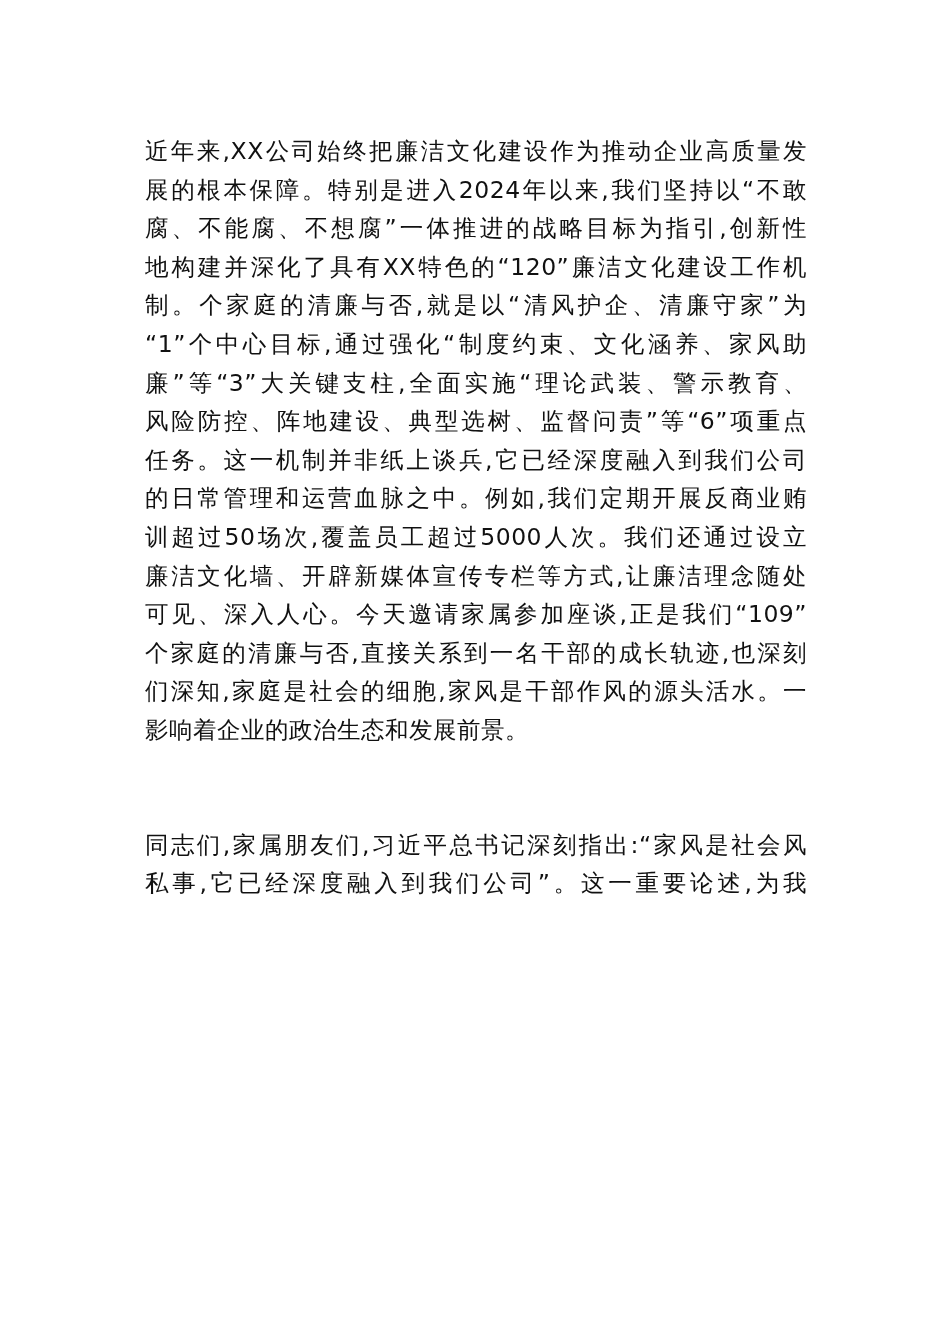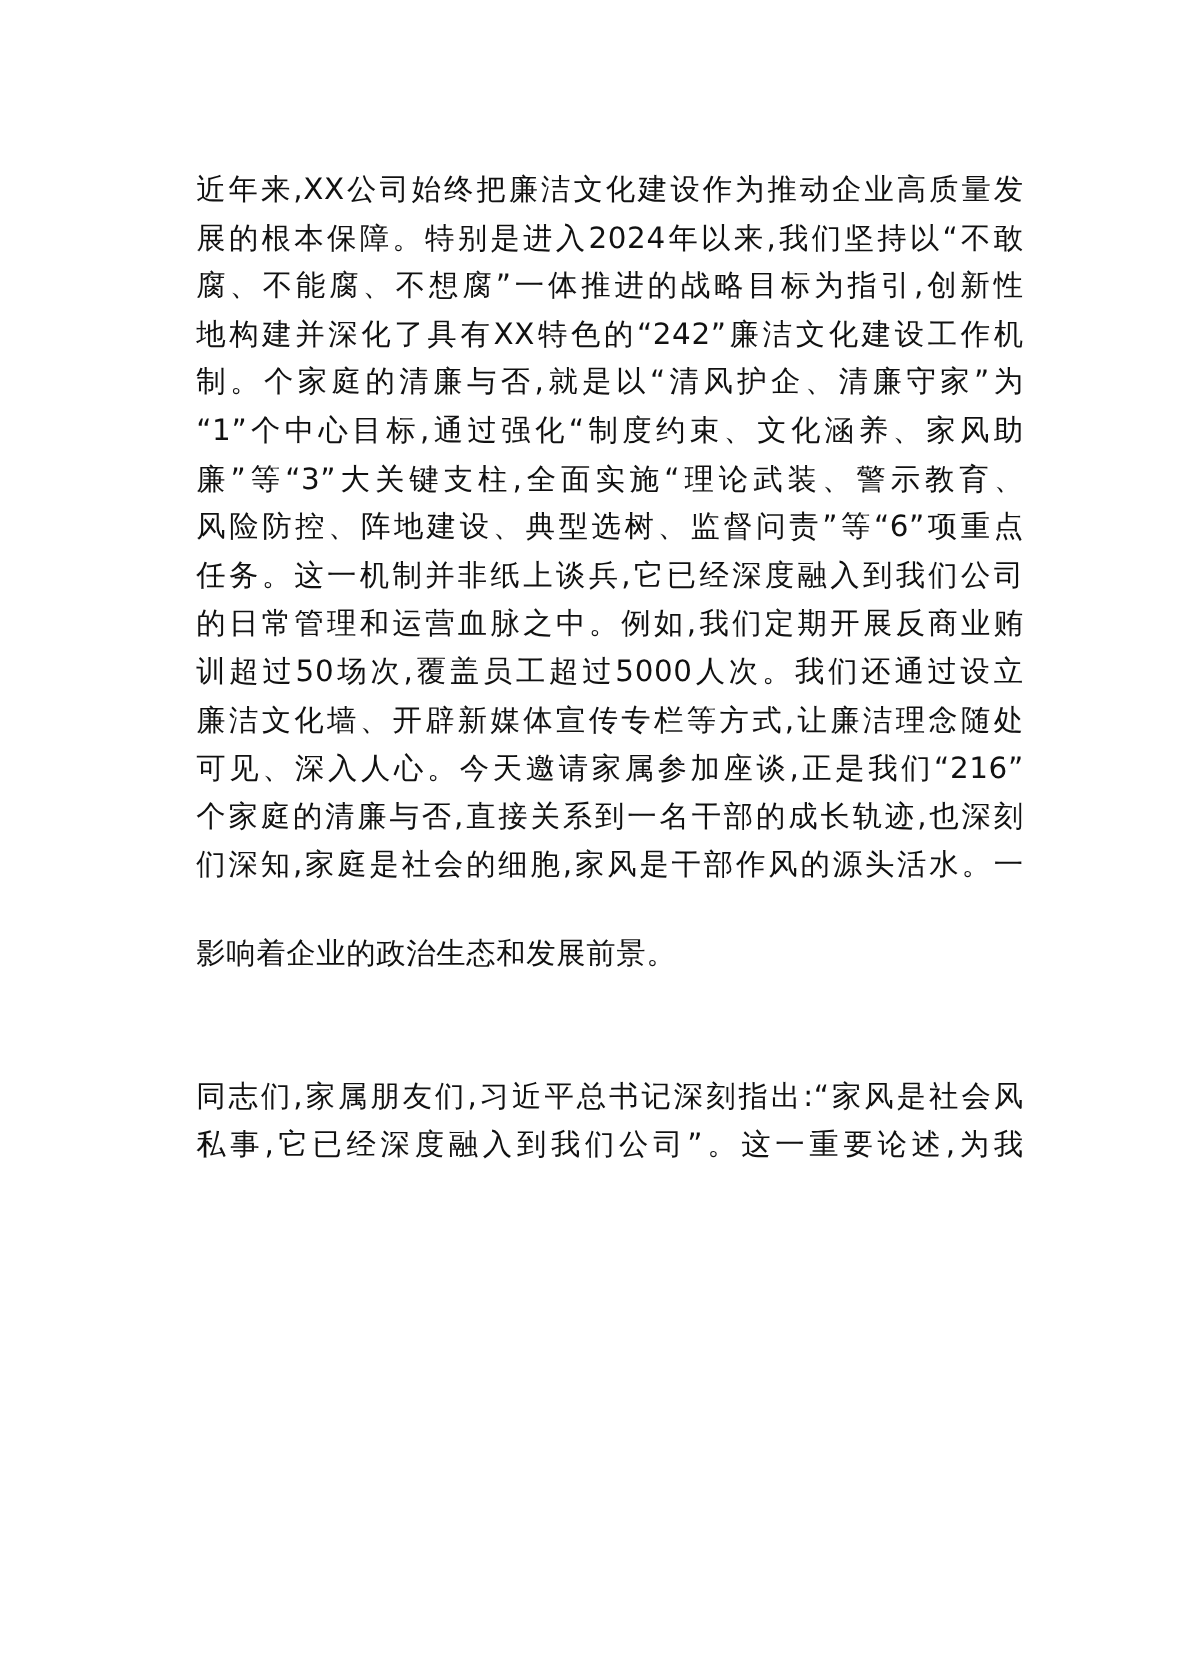--- a/index.html
+++ b/index.html
@@ -1,54 +1,54 @@
 <!DOCTYPE html>
 <html><head>
   <meta charset="utf-8">
   <style>
     html, body { margin: 0; padding: 0; background: #ffffff; }
     body { width: 950px; height: 1344px; position: relative; overflow: hidden; }
     .page {
       position: absolute;
-      left: 157px;
+      left: 145px;
       top: 132px;
       width: 662px;
       font-family: "DejaVu Sans", "Liberation Sans", sans-serif;
       color: #111111;
     }
     .line {
       height: 38.6px;
       line-height: 38.6px;
       font-size: 23.5px;
       white-space: nowrap;
       text-align: justify;
       text-align-last: justify;
       letter-spacing: 0.5px;
     }
-    .line.last { text-align-last: left; margin-top: 32px; }
+    .line.last { text-align-last: left; }
     .para-gap { height: 76px; }
   </style>
 </head>
 <body>
 
 <div class="page">
   <div>
     <div class="line">近年来,XX公司始终把廉洁文化建设作为推动企业高质量发</div>
     <div class="line">展的根本保障。特别是进入2024年以来,我们坚持以“不敢</div>
     <div class="line">腐、不能腐、不想腐”一体推进的战略目标为指引,创新性</div>
-    <div class="line">地构建并深化了具有XX特色的“242”廉洁文化建设工作机</div>
+    <div class="line">地构建并深化了具有XX特色的“120”廉洁文化建设工作机</div>
     <div class="line">制。个家庭的清廉与否,就是以“清风护企、清廉守家”为</div>
     <div class="line">“1”个中心目标,通过强化“制度约束、文化涵养、家风助</div>
     <div class="line">廉”等“3”大关键支柱,全面实施“理论武装、警示教育、</div>
     <div class="line">风险防控、阵地建设、典型选树、监督问责”等“6”项重点</div>
     <div class="line">任务。这一机制并非纸上谈兵,它已经深度融入到我们公司</div>
     <div class="line">的日常管理和运营血脉之中。例如,我们定期开展反商业贿</div>
     <div class="line">训超过50场次,覆盖员工超过5000人次。我们还通过设立</div>
     <div class="line">廉洁文化墙、开辟新媒体宣传专栏等方式,让廉洁理念随处</div>
-    <div class="line">可见、深入人心。今天邀请家属参加座谈,正是我们“216”</div>
+    <div class="line">可见、深入人心。今天邀请家属参加座谈,正是我们“109”</div>
     <div class="line">个家庭的清廉与否,直接关系到一名干部的成长轨迹,也深刻</div>
     <div class="line">们深知,家庭是社会的细胞,家风是干部作风的源头活水。一</div>
     <div class="line last">影响着企业的政治生态和发展前景。</div>
   </div>
   <div class="para-gap"></div>
   <div>
     <div class="line">同志们,家属朋友们,习近平总书记深刻指出:“家风是社会风</div>
     <div class="line">私事,它已经深度融入到我们公司”。这一重要论述,为我</div>
   </div>
 </div>

